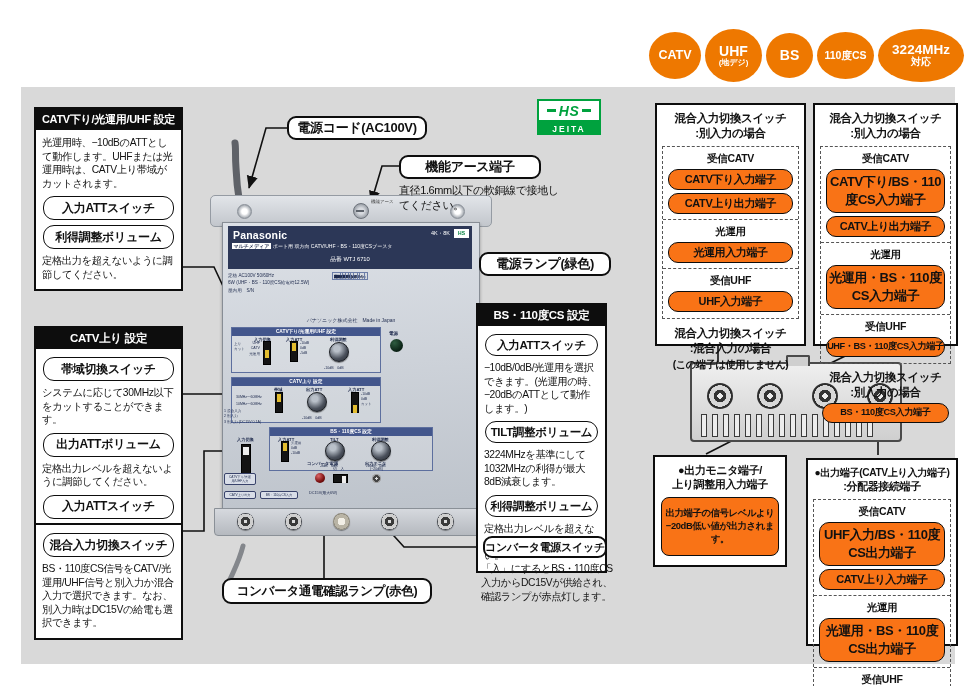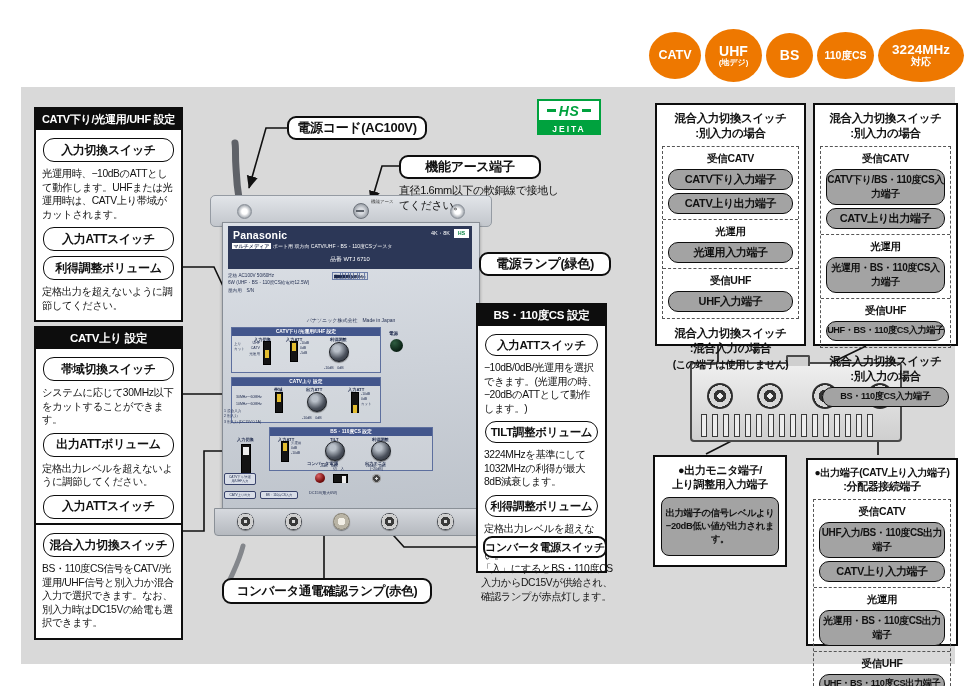--- a/index.html
+++ b/index.html
@@ -34,22 +34,22 @@
   .callout{position:absolute;background:#fff;border:2px solid #0d0d0d;border-radius:9px;font-weight:bold;
            text-align:center;display:flex;align-items:center;justify-content:center;z-index:5;box-sizing:border-box;letter-spacing:-.3px;}
   .freedesc{position:absolute;font-size:11px;line-height:1.35;z-index:5;letter-spacing:-.4px;}
 
   
   .rbox{position:absolute;background:#fff;border:2px solid #0d0d0d;padding:6px 5px;text-align:center;z-index:5;box-sizing:border-box;}
   .rtitle{font-weight:bold;font-size:11.5px;line-height:1.3;letter-spacing:-.4px;}
   .dashedbox{border:1.5px dashed #555;padding:3px 3px;margin-top:5px;}
   .ghdr{font-weight:bold;font-size:10.5px;margin:2px 0;letter-spacing:-.3px;}
   .tpill{border:1.5px solid #0d0d0d;border-radius:10px;font-weight:bold;font-size:11px;
-         padding:2px 0;margin:3px 2px;background:#a3a3a3;letter-spacing:-.4px;text-align:center;}
-  .tpill.sm{font-size:10px;padding:3px 0;}
+         padding:2px 0;margin:3px 2px;background:#f97316;letter-spacing:-.4px;text-align:center;}
+  .tpill.sm{font-size:13px;padding:3px 0;}
   .tpill.md{font-size:9.2px;padding:2.5px 0;}
   .gsep{border-top:1.5px dashed #555;margin:5px -3px;}
   .note{font-weight:bold;font-size:10.3px;margin-top:2px;letter-spacing:-.5px;}
 
   
   .rear{position:absolute;left:690px;top:362px;width:212px;height:80px;z-index:3;
         background:linear-gradient(#efefef,#cfcfcf);border:2px solid #4a4a4a;border-radius:4px;box-sizing:border-box;}
   .rear .tab{position:absolute;top:-9px;left:50%;margin-left:-10px;width:20px;height:9px;background:#cfcfcf;
              border:2px solid #4a4a4a;border-bottom:none;border-radius:2px 2px 0 0;}
   .fcn{position:absolute;top:19px;width:26px;height:26px;border-radius:50%;
@@ -150,21 +150,20 @@
       <i></i>
       <b>HS</b>
       <i></i>
     </div>
   <div class="hs-bot">JEITA</div>
 </div>
 
 <div class="sec" style="left:34px;top:107px;width:149px">
   <div class="hd" style="font-size:11px">CATV下り/光運用/UHF 設定</div>
   <div class="bd">
-    <div class="pill">入力切換スイッチ</div>
     <div class="desc">光運用時、−10dBのATTとして動作します。UHFまたは光運用時は、CATV上り帯域がカットされます。</div>
     <div class="pill">入力ATTスイッチ</div>
     <div class="pill">利得調整ボリューム</div>
     <div class="desc">定格出力を超えないように調節してください。</div>
   </div>
 </div>
 <div class="sec" style="left:34px;top:326px;width:149px">
   <div class="hd">CATV上り 設定</div>
   <div class="bd">
     <div class="pill">帯域切換スイッチ</div>

